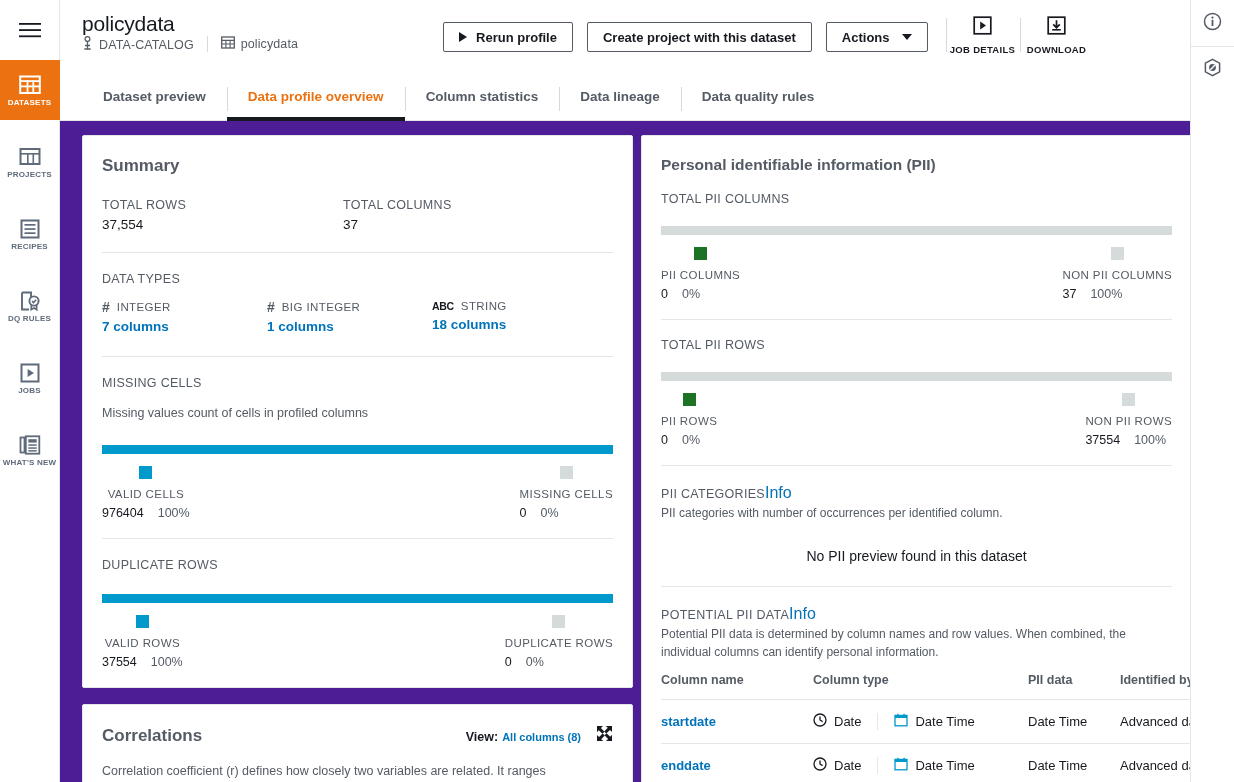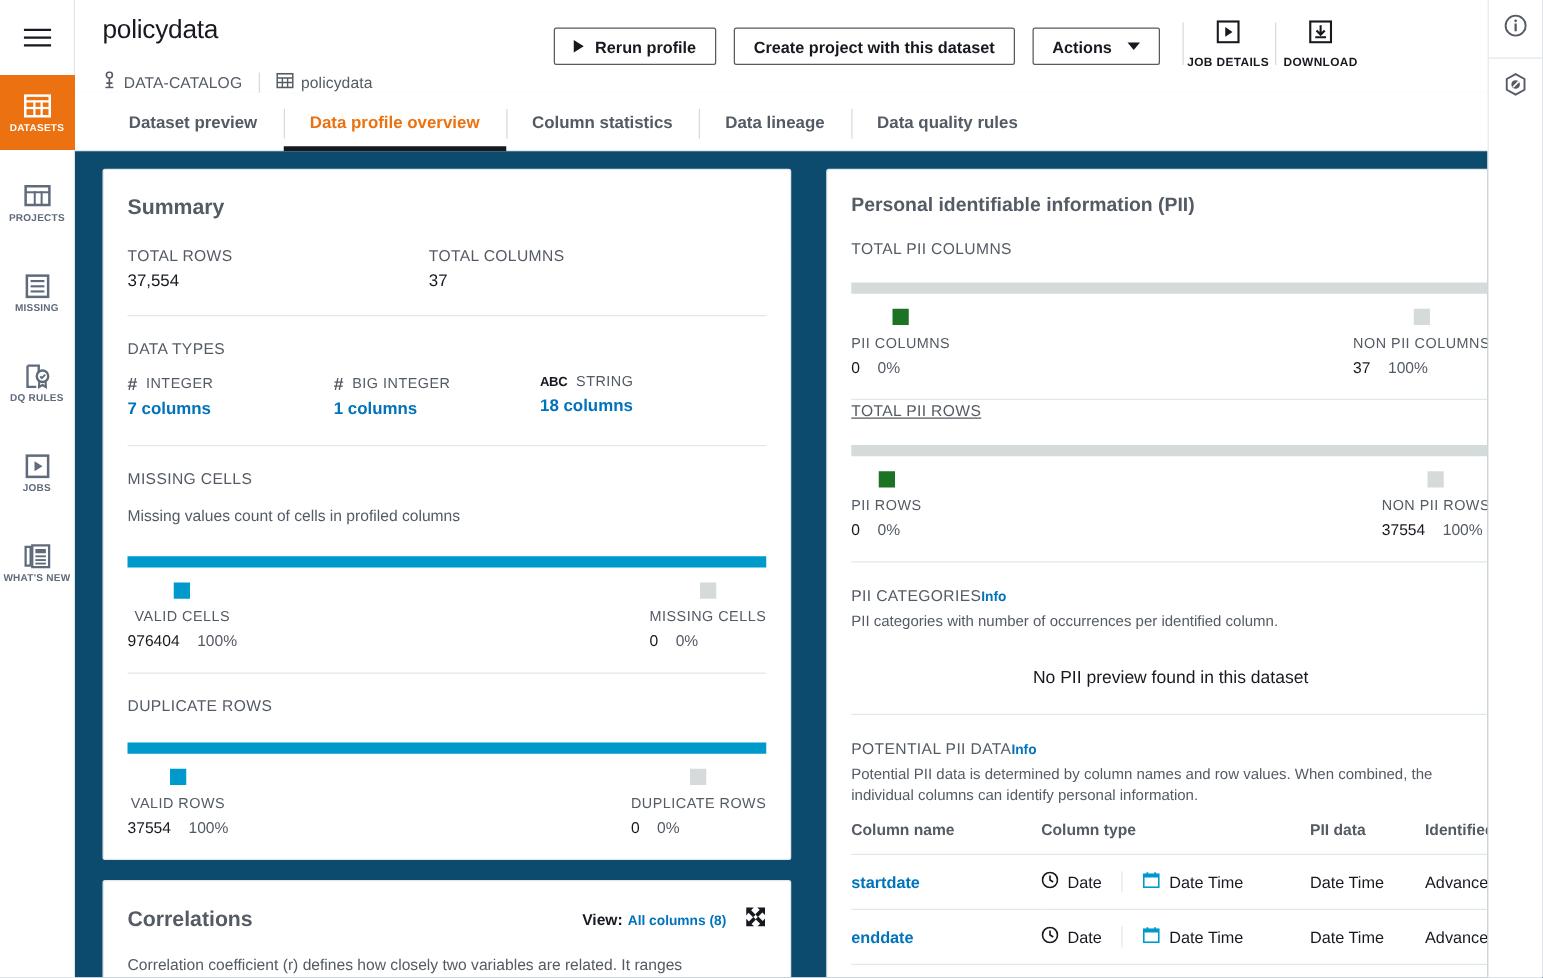--- a/index.html
+++ b/index.html
@@ -46,21 +46,21 @@
   }
 
   
   .header {
     background: #ffffff; height: 79px; padding: 10px 0 0 22px;
     display: flex; align-items: flex-start;
     position: relative;
   }
   .header-left { padding-top: 2px; }
   .page-title { font-size: 21px; font-weight: 400; color: #16191f; letter-spacing: -.2px; }
-  .breadcrumb { margin-top: 21px; display: flex; align-items: center; gap: 0; font-size: 12px; color: #545b64; }
+  .breadcrumb { margin-top: 0; display: flex; align-items: flex-start; gap: 0; font-size: 12px; color: #545b64; }
   .bc-item { display:flex; align-items:center; gap: 6px; cursor: pointer; }
   .bc-sep { width:1px; height:16px; background:#d5dbdb; margin: 0 13px; }
   .bc-text { font-size: 12.5px; color:#545b64; letter-spacing:.1px; }
 
   .header-actions { display: flex; align-items: center; gap: 14px; margin-left: 145px; padding-top: 12px; }
   .btn {
     background:#fff; border:1px solid #545b64; border-radius: 2px;
     height: 30px; padding: 0 15px; font-size: 13px; font-weight: bold; color:#16191f;
     display:inline-flex; align-items:center; gap: 9px; cursor:pointer; white-space: nowrap;
     font-family: "Liberation Sans", sans-serif;
@@ -89,23 +89,23 @@
   .tab {
     display:flex; align-items:center; padding: 0 21px; font-size: 13.5px; font-weight: bold;
     color:#545b64; cursor:pointer; position:relative;
   }
   .tab + .tab::before { content:""; position:absolute; left:0; top:13px; height:24px; width:1px; background:#d5dbdb; }
   .tab.active { color:#ec7211; }
   .tab.active::after { content:""; position:absolute; left:0; right:0; bottom:-1px; height:4px; background:#16191f; }
 
   
   .content {
-    flex: 1 1 auto; position: relative; background:#0c4a6e; overflow:hidden;
+    flex: 1 1 auto; position: relative; background:#4c1d95; overflow:hidden;
     padding: 14px 0 0 22px;
-    display: flex; gap: 28px;
+    display: flex; gap: 8px;
   }
   .col-left { width: 551px; min-width:551px; display:flex; flex-direction:column; gap: 16px; }
   .col-right { width: 551px; min-width:551px; }
 
   .card {
     background:#fff; border:1px solid #e4e7e8; border-radius: 2px;
     padding: 20px 19px 18px 19px;
   }
   .card-title { font-size: 17px; font-weight: bold; color:#545b64; margin-bottom: 22px; }
 
@@ -148,21 +148,21 @@
   .corr-head { display:flex; align-items:center; justify-content:space-between; }
   .corr-right { display:flex; align-items:center; gap:15px; }
   .corr-view-lbl { font-size:12.5px; font-weight:bold; color:#16191f; }
   .corr-view-val { font-size:11px; font-weight:bold; color:#0073bb; cursor:pointer; margin-left:4px;}
   .corr-desc { font-size:12.5px; color:#545b64; margin-top: 16px; line-height:1.45; }
   .expand-ico { cursor:pointer; display:block; }
 
   
   .pii-title { font-size: 15.5px; font-weight: bold; color:#545b64; margin-bottom: 18px; }
   .pii-sect { font-size:12.5px; color:#545b64; letter-spacing:.3px; }
-  .info-link { font-size:11px; font-weight:bold; color:#0073bb; cursor:pointer;margin-top:40px; }
+  .info-link { font-size:16px; font-weight:normal; color:#0073bb; cursor:pointer;margin-top:40px; }
   .pii-note { font-size:12px; color:#545b64; margin-top:3px; line-height:1.45; }
   .no-pii { text-align:center; font-size:14px; color:#16191f; padding: 26px 0 22px 0; }
 
   table.pii-tbl { width: 640px; border-collapse: collapse; margin-top: 4px; }
   table.pii-tbl th {
     text-align:left; font-size:12.5px; font-weight:bold; color:#545b64;
     padding: 8px 0 12px 0; border-bottom:1px solid #e4e7e8; white-space:nowrap;
   }
   table.pii-tbl td {
     font-size:13px; color:#16191f; padding: 13px 0; border-bottom:1px solid #e4e7e8; white-space:nowrap;
@@ -222,21 +222,21 @@
 
     <div class="rail-item">
       <span>
         <svg width="22" height="22" viewBox="0 0 22 22">
           <rect x="2.5" y="2.5" width="17" height="17" fill="none" stroke="#5f6b7a" stroke-width="2"></rect>
           <rect x="5.5" y="6" width="11" height="1.7" fill="#5f6b7a"></rect>
           <rect x="5.5" y="10.2" width="11" height="1.7" fill="#5f6b7a"></rect>
           <rect x="5.5" y="14.3" width="11" height="1.7" fill="#5f6b7a"></rect>
         </svg>
       </span>
-      <span class="rail-label">MISSING</span>
+      <span class="rail-label">RECIPES</span>
     </div>
 
     <div class="rail-item">
       <span>
         <svg width="22" height="22" viewBox="0 0 22 22">
           <path d="M3 2.5 h9 v5 M3 2.5 v17 h7" fill="none" stroke="#5f6b7a" stroke-width="1.9"></path>
           <circle cx="15" cy="11" r="4.6" fill="none" stroke="#5f6b7a" stroke-width="1.9"></circle>
           <path d="M13.1 11.1 l1.4 1.4 l2.6 -2.8" fill="none" stroke="#5f6b7a" stroke-width="1.6"></path>
           <path d="M12.4 15 l-.2 4.6 l2.8 -1.6 l2.7 1.6 l-.2 -4.6" fill="none" stroke="#5f6b7a" stroke-width="1.7"></path>
         </svg>
@@ -504,21 +504,21 @@
               </div>
               <div class="lg-bot">
                 <span class="lg-count">37</span>
                 <span class="lg-pct">100%</span>
               </div>
             </div>
           </div>
 
           <div class="hr" style="margin-top:18px;"></div>
 
-          <div class="pii-sect" style="margin-top:2px;text-decoration:underline;">TOTAL PII ROWS</div>
+          <div class="pii-sect" style="margin-top:18px;">TOTAL PII ROWS</div>
           <div class="bar gray" style="margin-top:20px;">
             <div class="fill" style="width:0%"></div>
           </div>
           <div class="legend">
             <div class="lg">
               <div class="lg-top">
                 <span class="sw green"></span>
                 <span class="lg-name">PII ROWS</span>
               </div>
               <div class="lg-bot">

